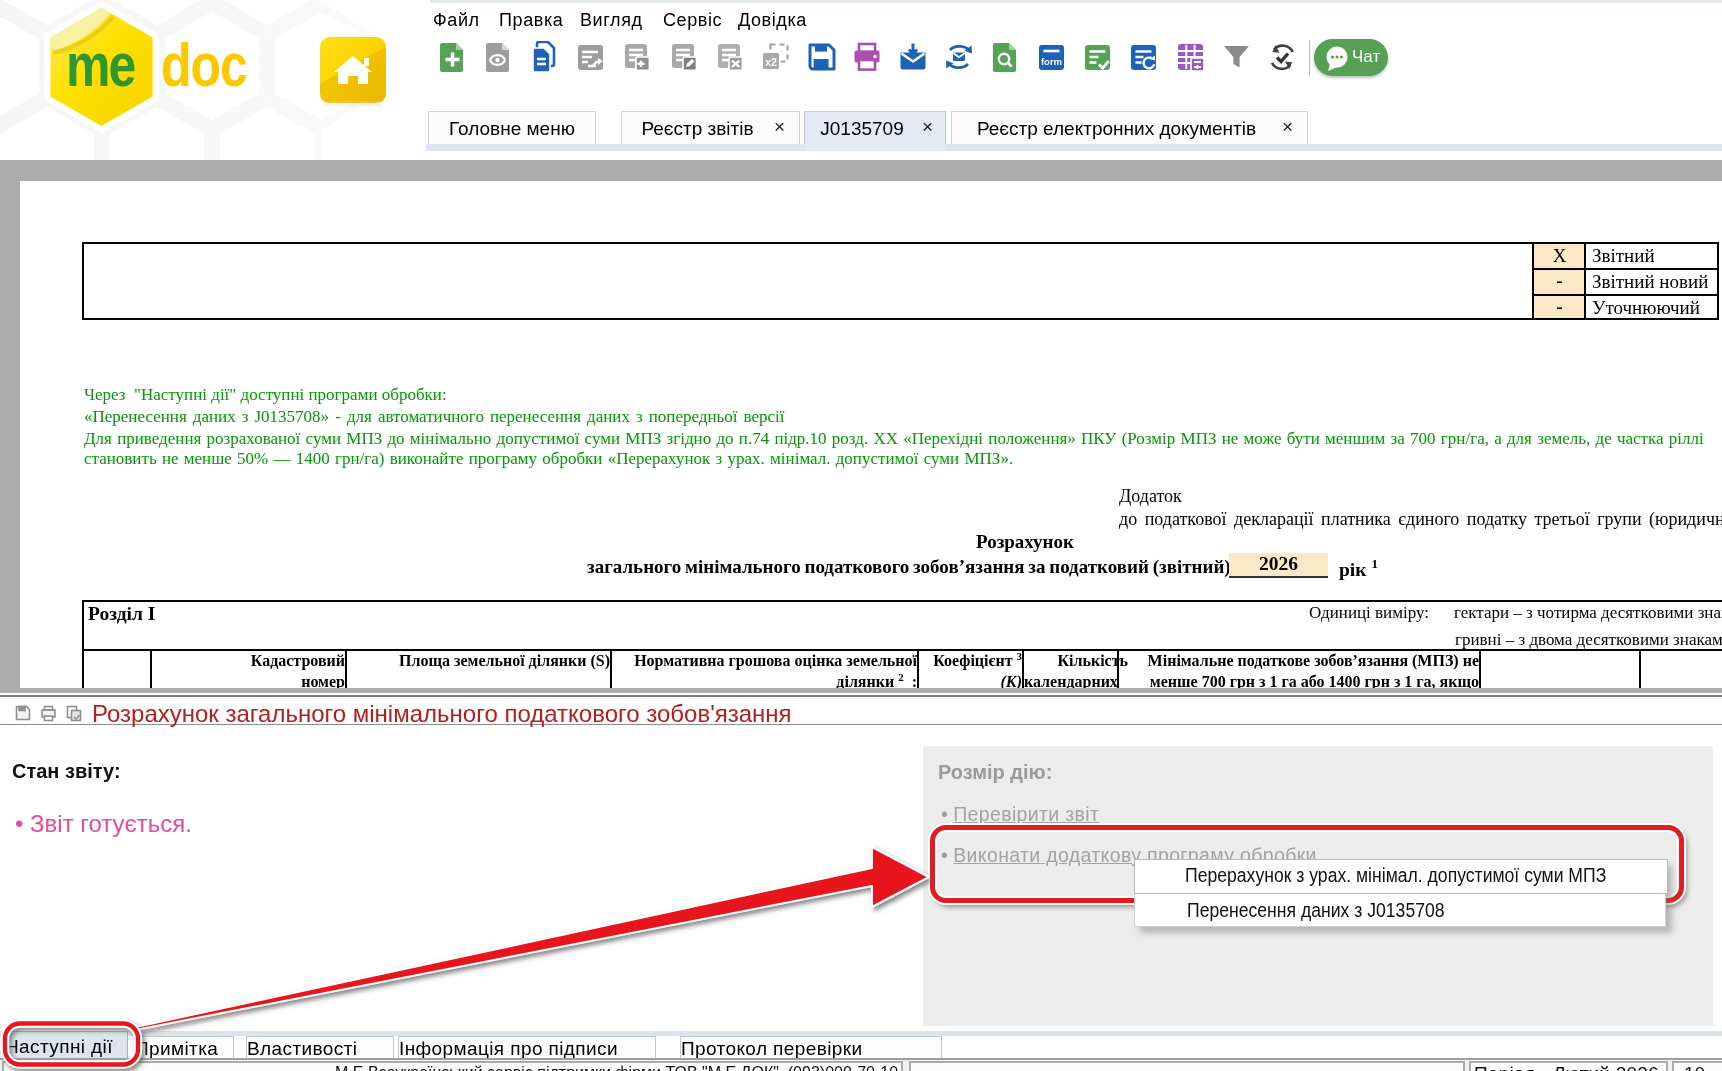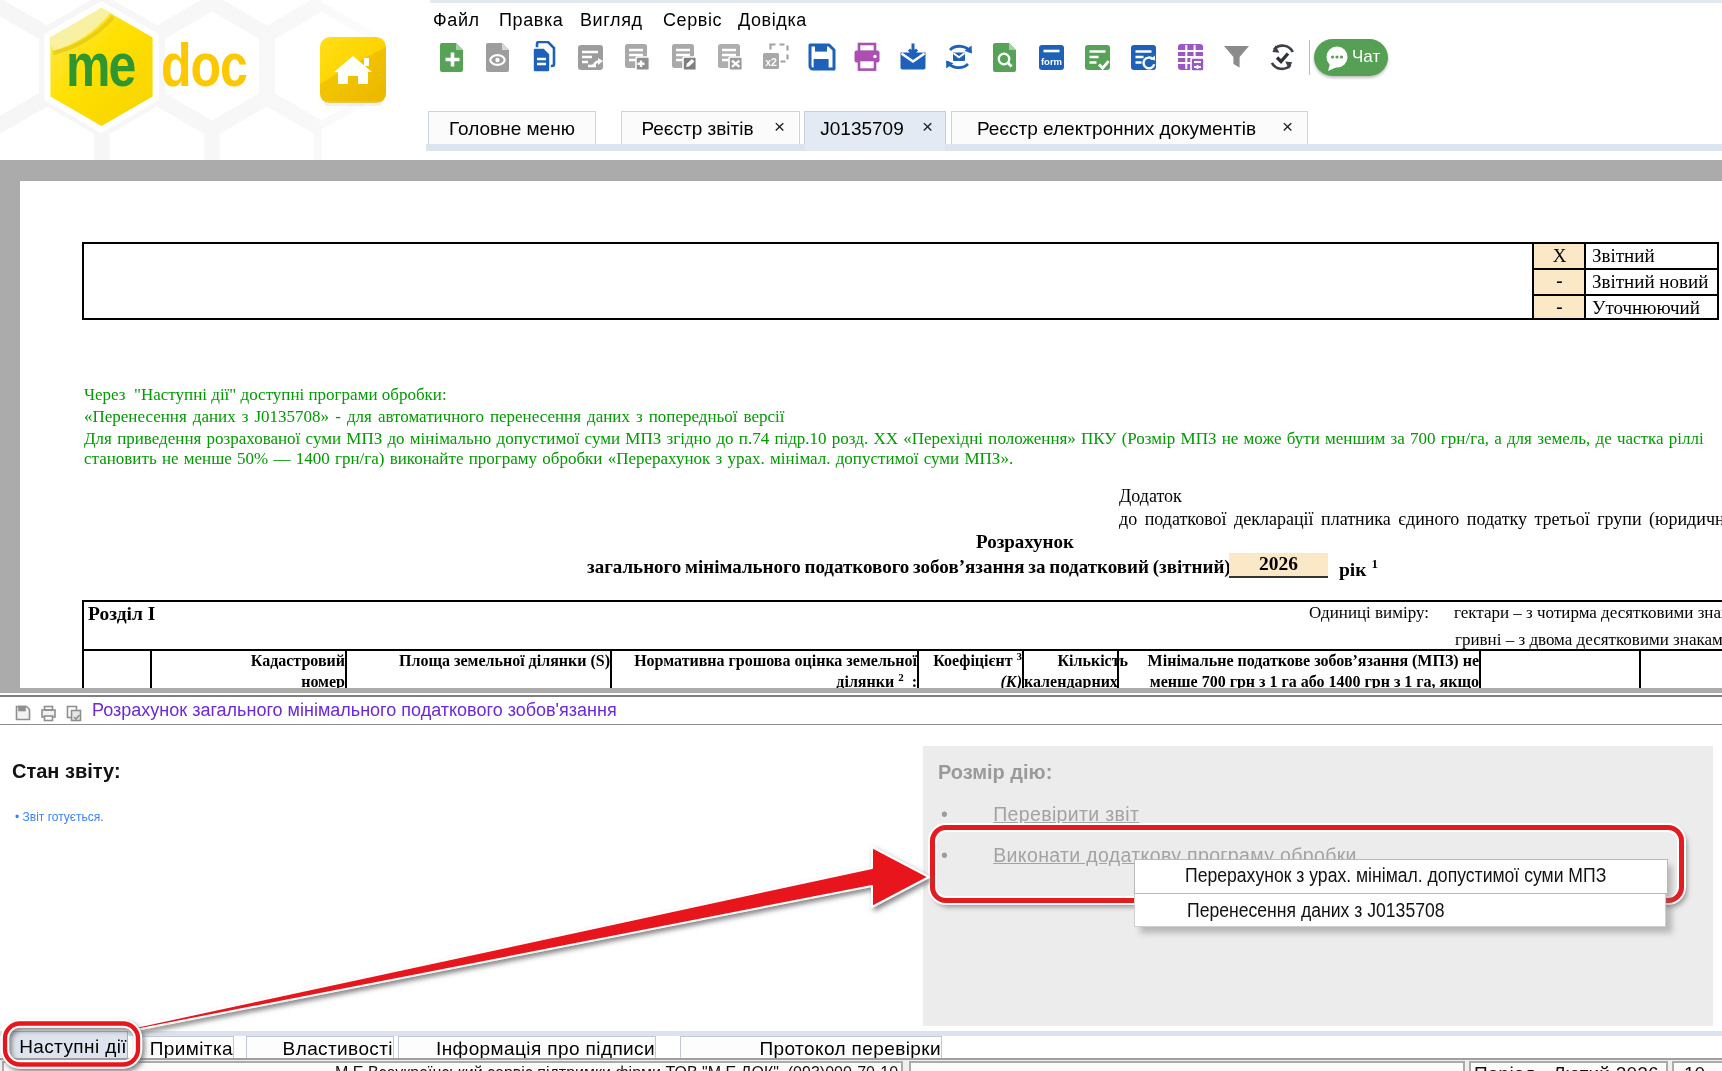--- a/index.html
+++ b/index.html
@@ -29,39 +29,39 @@
     overflow:hidden; font-family:"Liberation Serif", serif; color:#000; }
   .ser { font-family:"Liberation Serif", serif; }
   .green { color:#009b00; font-size:17px; white-space:nowrap; }
   .hd { font-size:16px; font-weight:bold; text-align:right; white-space:nowrap; }
   .hd sup { font-size:11px; line-height:0; }
   .peach { background:#fbe8c7; }
   #splitline { left:0; top:695px; width:1722px; height:2px; background:#7e7e7e; }
   
   #btitle { left:0; top:697px; width:1722px; height:28px; background:#fff;
     border-bottom:1px solid #8e8e8e; }
-  #btitle .t { position:absolute; left:92px; top:3px; font-size:18px; color:#6d28d9; }
+  #btitle .t { position:absolute; left:92px; top:3px; font-size:24px; color:#b91c1c; }
   #panel { left:923px; top:746px; width:790px; height:280px; background:#ececec; }
-  .glink { color:#a3a3a3; font-size:19.5px; letter-spacing:.35px; text-decoration:underline; white-space:nowrap;margin-left:40px; }
+  .glink { color:#a3a3a3; font-size:19.5px; letter-spacing:.35px; text-decoration:underline; white-space:nowrap; }
   .gbul { color:#9c9c9c; font-size:19.5px; }
   
   #dmenu { left:1134px; top:859px; width:532px; height:68px; background:#fff;
     border:1px solid #cfcfcf; box-shadow:6px 6px 6px rgba(120,120,120,.45); }
   #dmenu .r1 { position:absolute; left:-1px; top:-1px; width:534px; height:35px;
     background:#fff; border:1px solid #b9b9b9; }
   #dmenu .t1 { position:absolute; left:50px; top:4px; font-size:20px; color:#111; white-space:nowrap; transform:scaleX(.88); transform-origin:0 0; }
   #dmenu .t2 { position:absolute; left:52px; top:39px; font-size:20px; color:#111; white-space:nowrap; transform:scaleX(.88); transform-origin:0 0; }
   
   #redrect { left:930px; top:825px; width:754px; height:78px; border-radius:16px;
     border:5px solid #e41b1f;
     box-shadow:0 0 0 2px #fff, inset 0 0 0 2px #fff, 3px 4px 5px rgba(80,80,80,.55); }
   
   #btstrip { left:0; top:1031px; width:1722px; height:5px; background:#dce3ee; }
   .btab { top:1036px; height:23px; background:#fdfdfe; border:1px solid #c2c8d2;
-    border-bottom:none; font-size:19px; letter-spacing:.4px; color:#000; text-align:right; }
+    border-bottom:none; font-size:19px; letter-spacing:.4px; color:#000; text-align:left; }
   .btab .tx { position:absolute; left:0; right:0; top:1px; }
   #btabactive { top:1031px; height:28px; background:#dee4ee; border-color:#a9b0bc; }
   #btabactive .tx { top:4px; }
   
   #status { left:0; top:1058px; width:1722px; height:13px; background:#efefef;
     border-top:2px solid #a0a0a0; }
   .scell { position:absolute; top:1061px; height:20px; background:#fbfbfb;
     border:2px solid #ababab; border-bottom:none; }
 </style>
 </head>
@@ -328,21 +328,21 @@
           <rect x="29.5" y="1.5" width="8" height="3.5"></rect>
           <rect x="29.5" y="11" width="8" height="4.5" fill="#fff"></rect>
         <rect x="52.5" y="1.5" width="9" height="11" fill="#fff"></rect>
           <rect x="56.5" y="5.5" width="9" height="10" fill="#e6e6e6"></rect>
           <path d="M59 12l2 2 3.5-4" stroke="#8f8f8f"></path>
       </g>
     </svg>
     <span class="t">Розрахунок загального мінімального податкового зобов'язання</span>
   </div>
   <div class="abs" style="left:12px;top:760px;font-size:20px;font-weight:bold;color:#111">Стан звіту:</div>
-  <div class="abs" style="left:15px;top:810px;font-size:12px;color:#3b82f6">• Звіт готується.</div>
+  <div class="abs" style="left:15px;top:810px;font-size:24px;color:#ec4899">• Звіт готується.</div>
 
   <div class="abs" id="panel">
     <div class="abs" style="left:15px;top:15px;font-size:20px;font-weight:bold;color:#9a9a9a">Розмір дію:</div>
     <div class="abs gbul" style="left:18px;top:57px">• <span class="glink">Перевірити звіт</span></div>
     <div class="abs gbul" style="left:18px;top:98px">• <span class="glink">Виконати додаткову програму обробки</span></div>
   </div>
 
   <div class="abs" id="redrect"></div>
 
   <div class="abs" id="dmenu">

